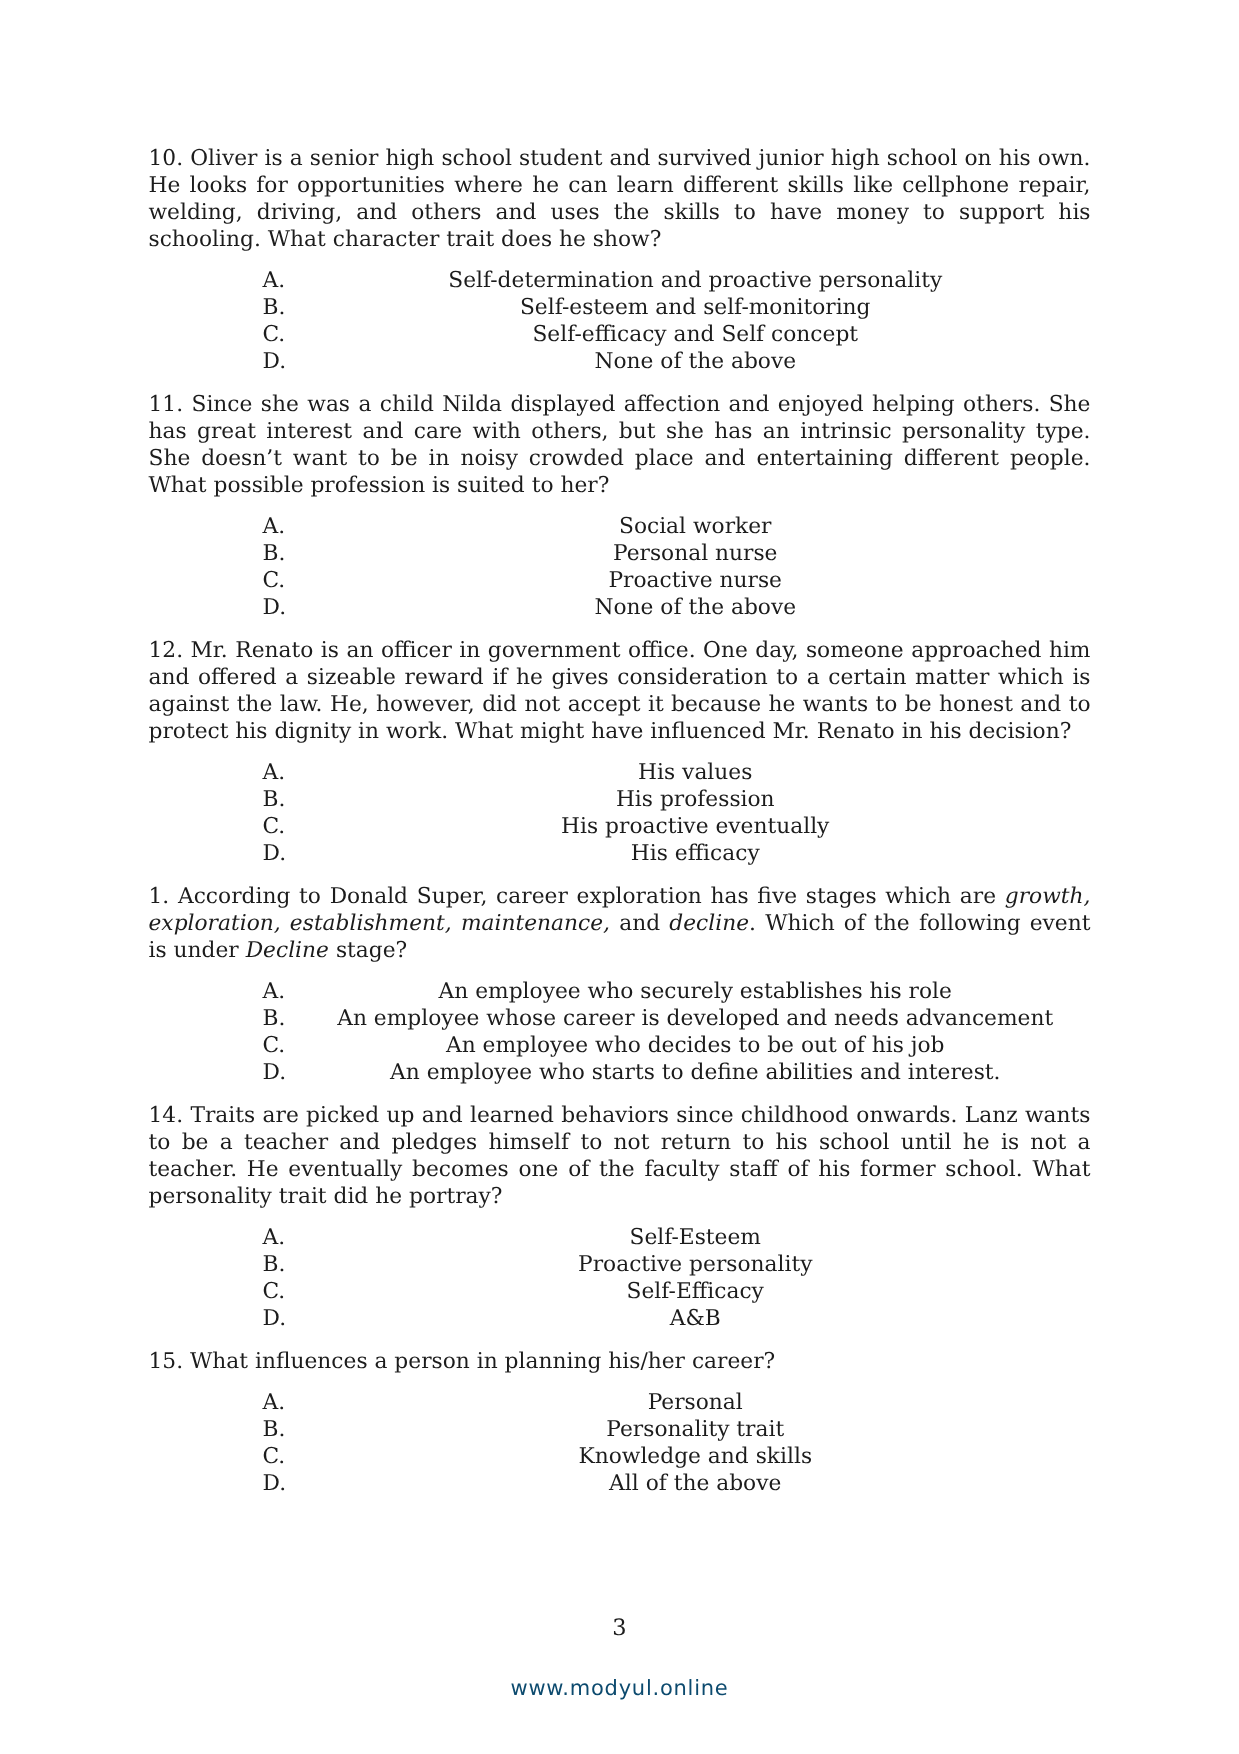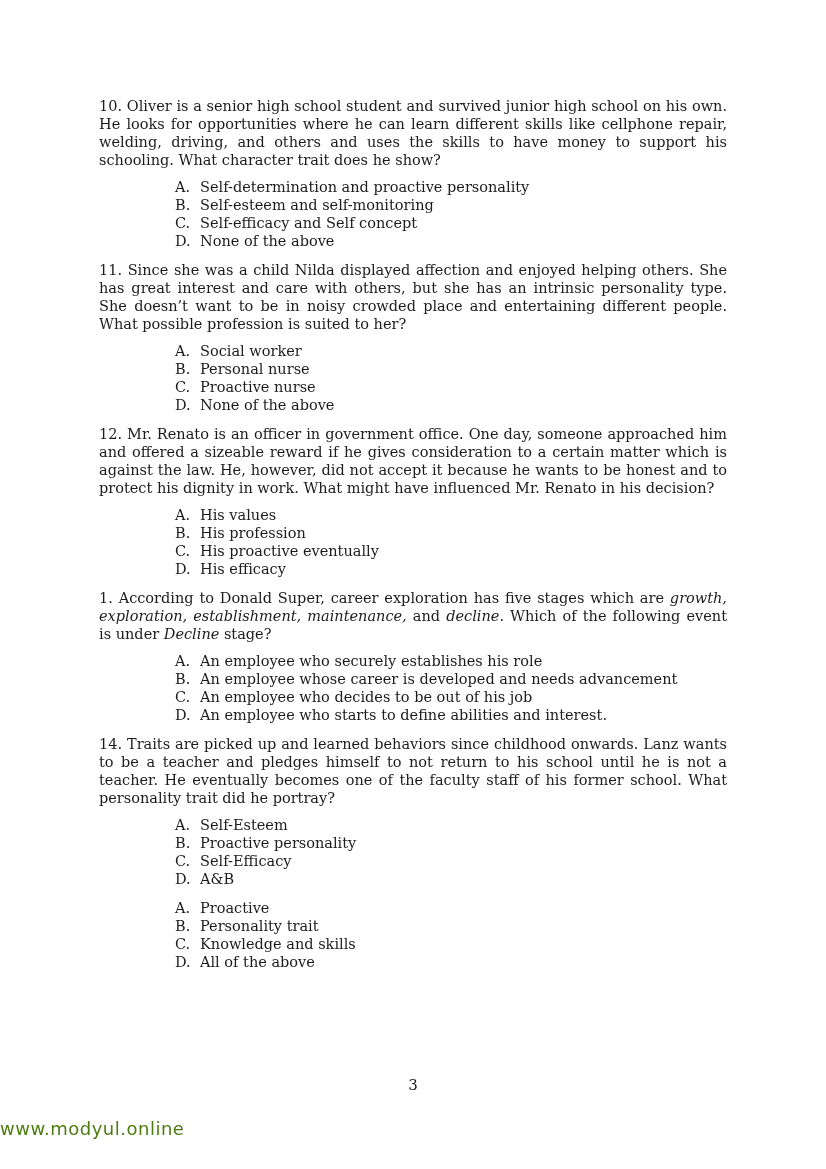--- a/index.html
+++ b/index.html
@@ -38,40 +38,41 @@
   .option {
     display: flex;
     align-items: baseline;
     line-height: 18px;
   }
   .option .letter {
     flex: 0 0 25px;
   }
   .option .opt-text {
     flex: 1 1 auto;
+    text-align: center;
   }
   .page-number {
     position: absolute;
     top: 1076px;
     left: 0;
     width: 100%;
     text-align: center;
     font-size: 15px;
     color: #1c1c1c;
   }
   .watermark {
     position: absolute;
     top: 1118px;
     left: 0;
     width: 100%;
-    text-align: left;
+    text-align: center;
     font-family: "DejaVu Sans", "Liberation Sans", sans-serif;
-    font-size: 18px;
+    font-size: 14px;
     letter-spacing: 0.5px;
-    color: #4d7c0f;
+    color: #0c4a6e;
   }
 </style>
 </head>
 <body>
 
 <div class="page">
   <div class="content">
       <p class="question"><span>10. </span><span>Oliver is a senior high school student and survived junior high school on his own. He looks for opportunities where he can learn different skills like cellphone repair, welding, driving, and others and uses the skills to have money to support his schooling.  What character trait does he show?</span></p>
       <div class="options">
         <div class="option">
@@ -160,24 +161,25 @@
         </div>
         <div class="option">
           <span class="letter">C.</span>
           <span class="opt-text">Self-Efficacy</span>
         </div>
         <div class="option">
           <span class="letter">D.</span>
           <span class="opt-text">A&amp;B</span>
         </div>
       </div>
+      <p class="question"><span>15. </span><span>What influences a person in planning his/her career?</span></p>
       <div class="options">
         <div class="option">
           <span class="letter">A.</span>
-          <span class="opt-text">Proactive</span>
+          <span class="opt-text">Personal</span>
         </div>
         <div class="option">
           <span class="letter">B.</span>
           <span class="opt-text">Personality trait</span>
         </div>
         <div class="option">
           <span class="letter">C.</span>
           <span class="opt-text">Knowledge and skills</span>
         </div>
         <div class="option">

